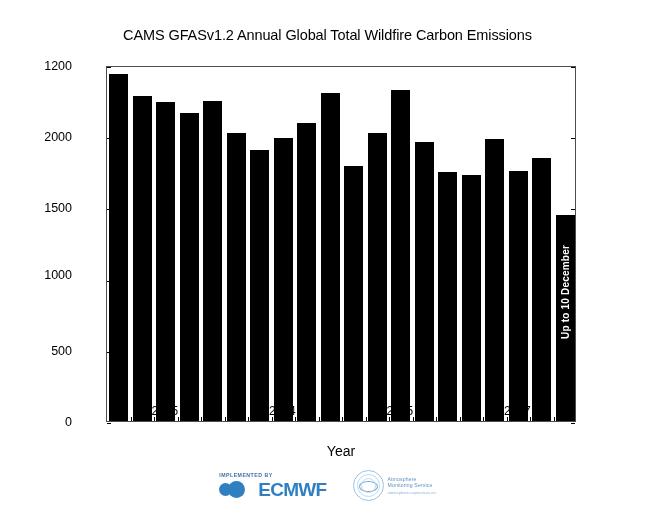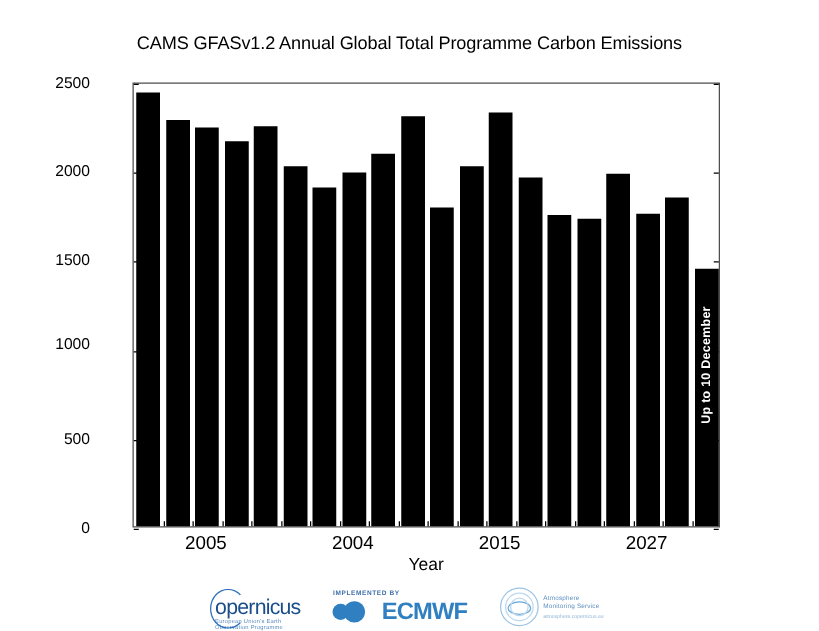--- a/index.html
+++ b/index.html
@@ -87,22 +87,22 @@
   }
   .xtick-in {
     position: absolute;
     bottom: 0;
     width: 1px;
     height: 4px;
     background: #000;
   }
   .xlabel-val {
     position: absolute;
-    top: 427px;
-    font-size: 15px;
+    top: 405px;
+    font-size: 12px;
     color: #000;
     text-align: center;
     width: 60px;
     line-height: 1;
   }
 
   #x-axis-title {
     position: absolute;
     left: 106px;
     top: 443px;
@@ -252,21 +252,21 @@
   }
   #cams-url {
     font-size: 4.1px;
     color: #8fb4d6;
     margin-top: 1.5px;
   }
 </style>
 </head>
 <body>
 
-<div id="chart-title">CAMS GFASv1.2 Annual Global Total Programme Carbon Emissions</div>
+<div id="chart-title">CAMS GFASv1.2 Annual Global Total Wildfire Carbon Emissions</div>
 
 <div id="plot-frame">
   <div id="bars-layer">
       <div class="bar" style="left: 2.35px; width: 18.8px; height: 347.456px; background: rgb(0, 0, 0);"></div>
       <div class="bar" style="left: 25.85px; width: 18.8px; height: 325.384px; background: rgb(0, 0, 0);"></div>
       <div class="bar" style="left: 49.35px; width: 18.8px; height: 318.976px; background: rgb(0, 0, 0);"></div>
       <div class="bar" style="left: 72.85px; width: 18.8px; height: 307.584px; background: rgb(0, 0, 0);"></div>
       <div class="bar" style="left: 96.35px; width: 18.8px; height: 319.688px; background: rgb(0, 0, 0);"></div>
       <div class="bar" style="left: 119.85px; width: 18.8px; height: 287.648px; background: rgb(0, 0, 0);"></div>
       <div class="bar" style="left: 143.35px; width: 18.8px; height: 270.56px; background: rgb(0, 0, 0);"></div>
@@ -319,43 +319,36 @@
       <div class="xtick-in" style="left: 446.5px;"></div>
     </div>
 </div>
 
 <div id="axis-labels-layer">
     <div class="ylabel-val" style="top: 416px;">0</div>
     <div class="ylabel-val" style="top: 344.8px;">500</div>
     <div class="ylabel-val" style="top: 269px;">1000</div>
     <div class="ylabel-val" style="top: 202.4px;">1500</div>
     <div class="ylabel-val" style="top: 131.2px;">2000</div>
-    <div class="ylabel-val" style="top: 60px;">2500</div>
+    <div class="ylabel-val" style="top: 60px;">1200</div>
     <div class="xlabel-val" style="left: 134.75px;">2005</div>
     <div class="xlabel-val" style="left: 252.25px;">2004</div>
     <div class="xlabel-val" style="left: 369.75px;">2015</div>
     <div class="xlabel-val" style="left: 487.25px;">2027</div>
   </div>
 
 <div id="y-axis-title-wrap">
   
 </div>
 
 <div id="x-axis-title">Year</div>
 
 <div id="footer-logos">
 
 
-  <div class="logo-block">
-    <div id="copernicus-logo">
-      <div id="copernicus-arc"></div>
-      <div id="copernicus-word">opernicus</div>
-      <div id="copernicus-tagline">European Union's Earth Observation Programme</div>
-    </div>
-  </div>
 
   <div class="logo-block">
     <div id="ecmwf-block">
       <div id="ecmwf-implemented">IMPLEMENTED BY</div>
       <div id="ecmwf-row">
         <div id="ecmwf-mark">
             <div class="blob" style="left: 0px; top: 2px; width: 13px; height: 13px;"></div>
             <div class="blob" style="left: 9px; top: 0px; width: 17px; height: 17px;"></div>
           </div>
         <div id="ecmwf-word">ECMWF</div>

